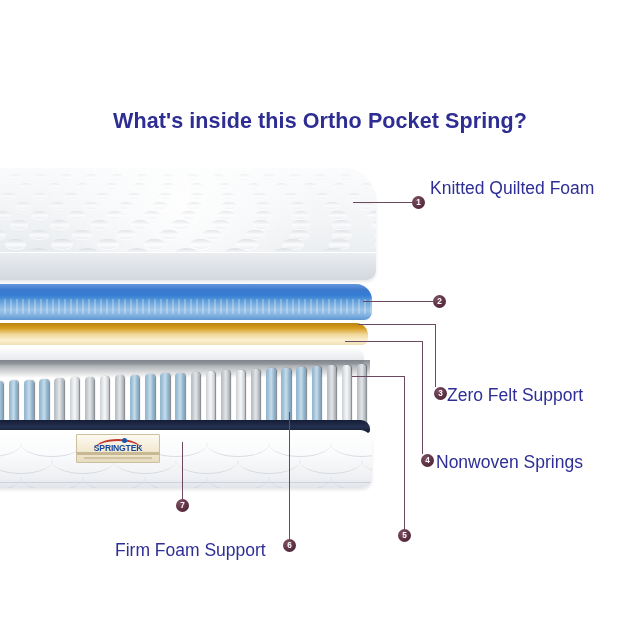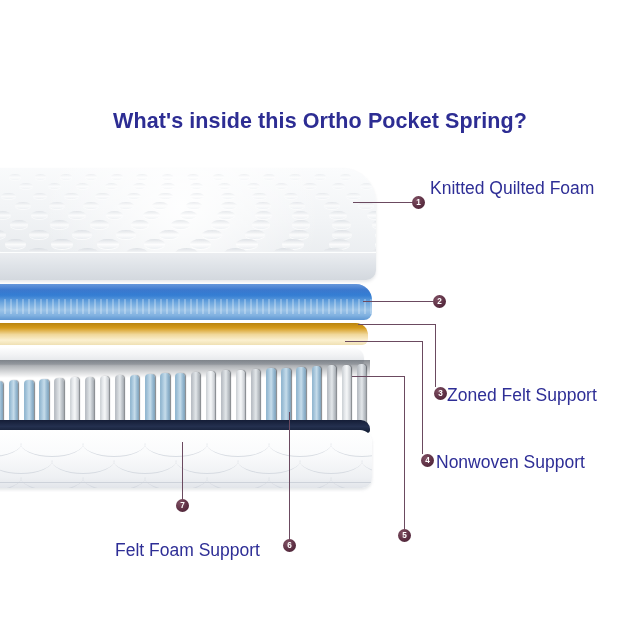--- a/index.html
+++ b/index.html
@@ -358,20 +358,27 @@
         <div class="wave" style="left: 373px; top: 21px;"></div>
         <div class="wave" style="left: -30px; top: 38px;"></div>
         <div class="wave" style="left: 32px; top: 38px;"></div>
         <div class="wave" style="left: 94px; top: 38px;"></div>
         <div class="wave" style="left: 156px; top: 38px;"></div>
         <div class="wave" style="left: 218px; top: 38px;"></div>
         <div class="wave" style="left: 280px; top: 38px;"></div>
         <div class="wave" style="left: 342px; top: 38px;"></div>
       </div>
 
+    <div class="brand">
+      <div class="swoosh"></div>
+      <div class="dot"></div>
+      <div class="bname">SPRINGTEK</div>
+      <div class="sub1"></div>
+      <div class="sub2"></div>
+    </div>
   </div>
 
   <div class="lead h" style="left:353px;top:202px;width:60px;"></div>
 
   <div class="lead h" style="left:363px;top:301px;width:70px;"></div>
 
   <div class="lead h" style="left:358px;top:324px;width:78px;"></div>
   <div class="lead v" style="left:435px;top:324px;height:63px;"></div>
 
   <div class="lead h" style="left:345px;top:341px;width:78px;"></div>
@@ -388,21 +395,21 @@
   <div class="num" style="left:433px;top:295px;">2</div>
   <div class="num" style="left:434px;top:387px;">3</div>
   <div class="num" style="left:421px;top:454px;">4</div>
   <div class="num" style="left:398px;top:529px;">5</div>
   <div class="num" style="left:283px;top:539px;">6</div>
   <div class="num" style="left:176px;top:499px;">7</div>
 
   <div class="callout" style="left:424px;top:176px;margin-left:6px;">Knitted Quilted Foam</div>
 
 
-  <div class="callout" style="left:447px;top:383px;">Zoned Felt Support</div>
-
-  <div class="callout" style="left:436px;top:450px;">Nonwoven Support</div>
-
-
-  <div class="callout" style="left:115px;top:538px;">Felt Foam Support</div>
+  <div class="callout" style="left:447px;top:383px;">Zero Felt Support</div>
+
+  <div class="callout" style="left:436px;top:450px;">Nonwoven Springs</div>
+
+
+  <div class="callout" style="left:115px;top:538px;">Firm Foam Support</div>
 
 
 </div>
 
 </body></html>

